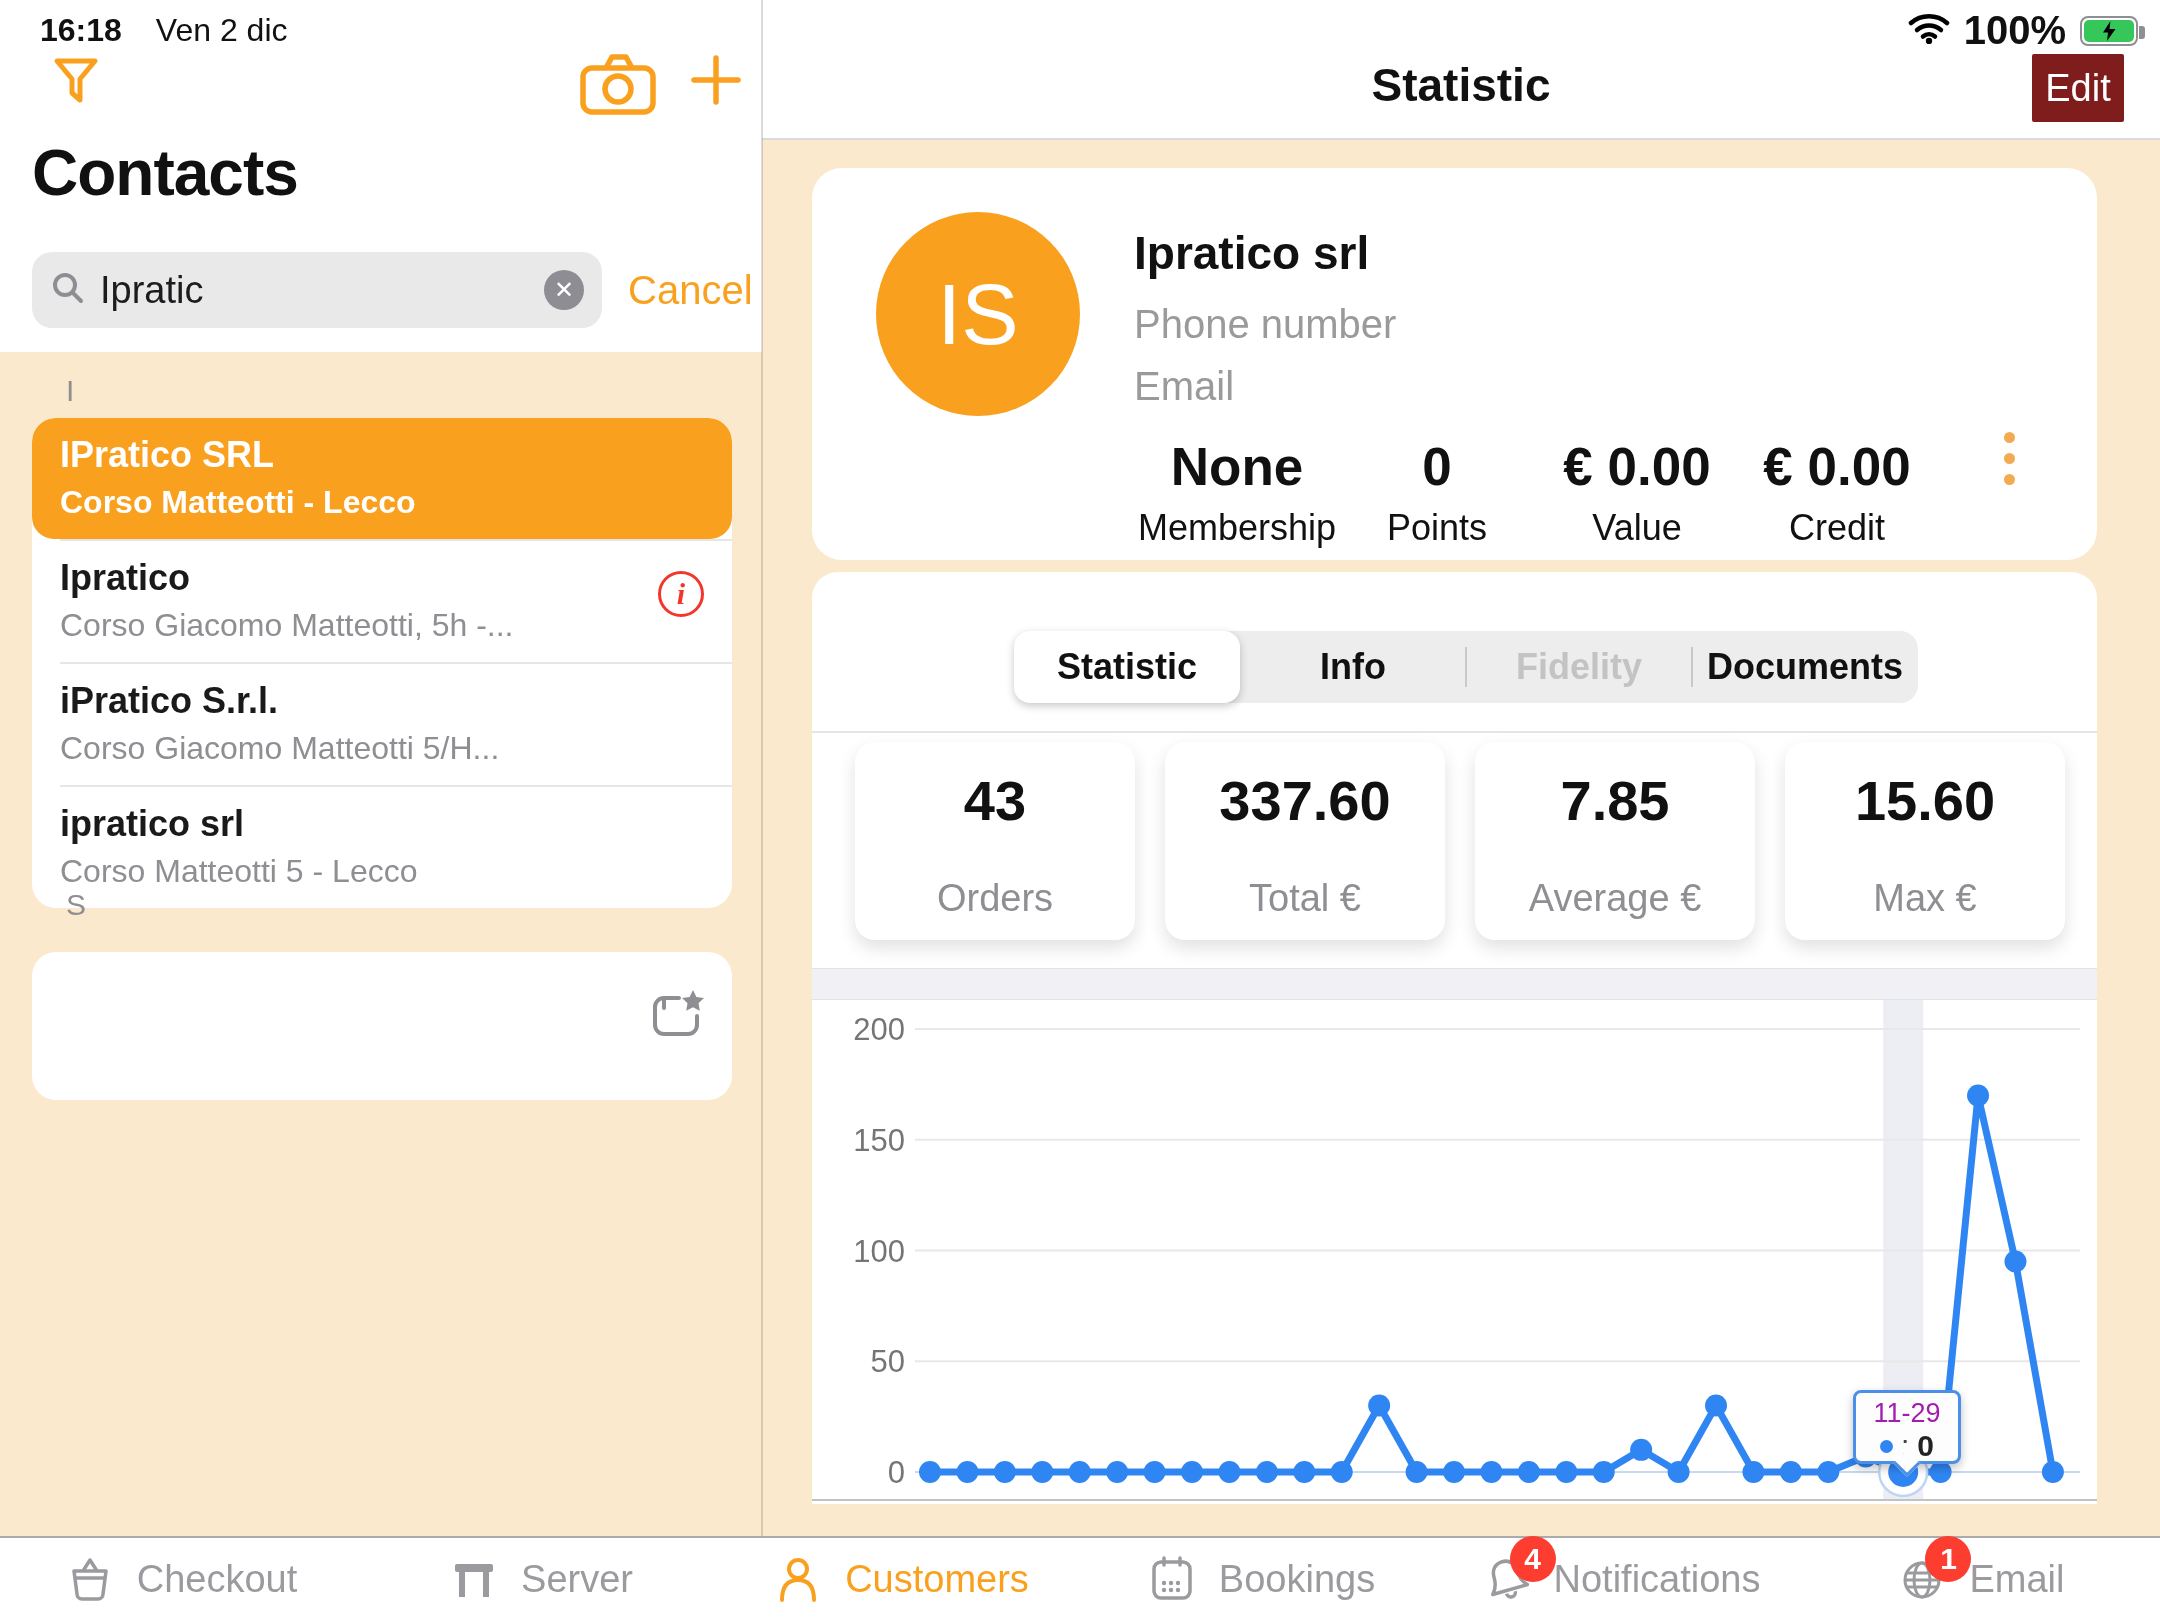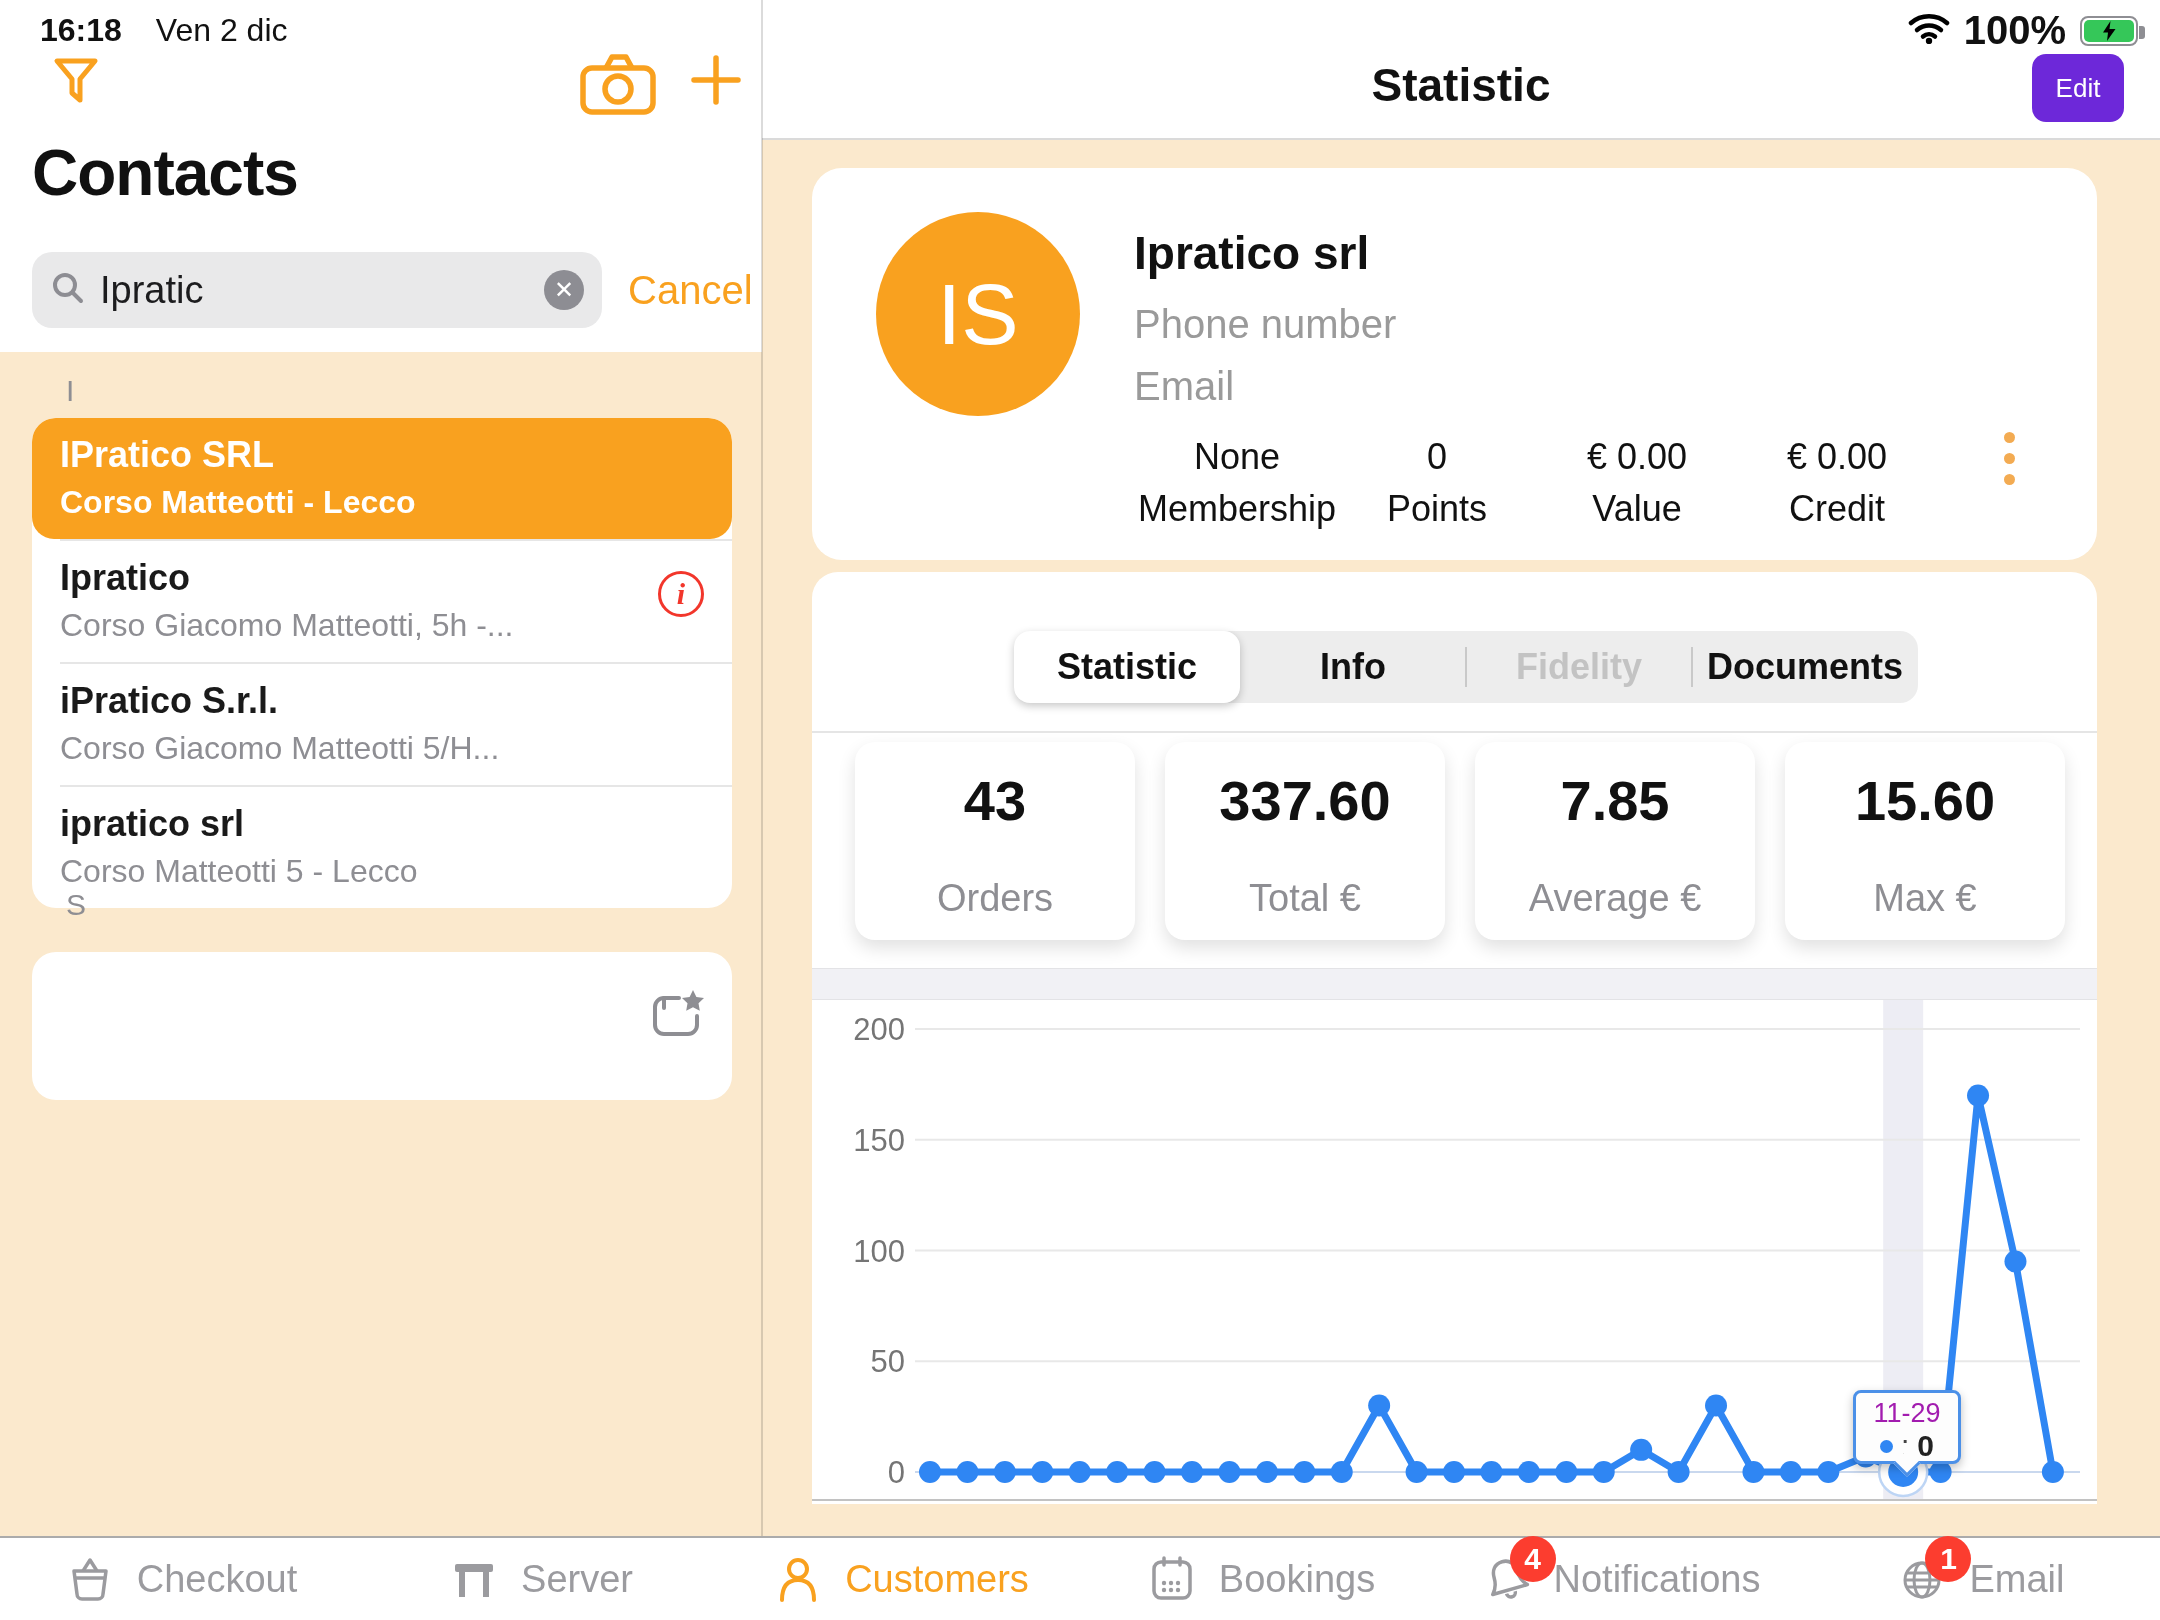--- a/index.html
+++ b/index.html
@@ -36,39 +36,39 @@
   .contact-row.selected .row-title { font-weight:700; }
   .hairline { border-top:2px solid #E6E6E6; margin-left:28px; }
   .info-icon { position:absolute; right:28px; top:30px; width:46px; height:46px; border:3.5px solid #F2362B;
     border-radius:50%; color:#F2362B; display:flex; align-items:center; justify-content:center;
     font-family:"Liberation Serif",serif; font-style:italic; font-weight:700; font-size:30px; }
   .cardstar-icon { position:absolute; right:26px; top:36px; }
   
   .right-header { position:absolute; left:762px; top:0; width:1398px; height:140px; background:#fff;
     border-bottom:2px solid #DADADA; }
   .right-title { position:absolute; left:0; top:58px; width:100%; text-align:center; font-size:46px; font-weight:700; }
-  .edit-btn { position:absolute; right:36px; top:54px; width:92px; height:68px; background:#6d28d9; color:#fff;
-    border-radius:14px; font-size:26px; display:flex; align-items:center; justify-content:center; }
+  .edit-btn { position:absolute; right:36px; top:54px; width:92px; height:68px; background:#7f1d1d; color:#fff;
+    border-radius:2px; font-size:38px; display:flex; align-items:center; justify-content:center; }
   .status-right { position:absolute; right:22px; top:8px; display:flex; align-items:center; gap:14px;
     font-size:40px; font-weight:600; }
   .battery { position:relative; width:58px; height:30px; border:2.5px solid #8E8E93; border-radius:8px; }
   .battery-fill { position:absolute; inset:2px; background:#35C759; border-radius:5px;
     display:flex; align-items:center; justify-content:center; }
   .battery-nub { position:absolute; right:-9px; top:8px; width:6px; height:13px; background:#8E8E93; border-radius:0 3px 3px 0; }
   .right-cream { position:absolute; left:762px; top:140px; width:1398px; height:1396px; background:#FBE9CD; }
   
   .profile-card { position:absolute; left:50px; top:28px; width:1285px; height:392px; background:#fff; border-radius:30px; }
   .avatar { position:absolute; left:64px; top:44px; width:204px; height:204px; border-radius:50%; background:#F9A11F;
     color:#fff; font-size:86px; font-weight:500; display:flex; align-items:center; justify-content:center; }
   .profile-name { position:absolute; left:322px; top:58px; font-size:46px; font-weight:700; }
   .profile-phone { position:absolute; left:322px; top:134px; font-size:40px; color:#9A9A9A; }
   .profile-email { position:absolute; left:322px; top:196px; font-size:40px; color:#9A9A9A; }
   .profile-stats { position:absolute; left:325px; top:268px; width:890px; display:flex; }
   .pstat { width:200px; text-align:center; }
-  .pstat-value { font-size:36px; font-weight:400; }
+  .pstat-value { font-size:53px; font-weight:700; }
   .pstat-label { font-size:36px; margin-top:10px; }
   .ellipsis-v { position:absolute; left:1192px; top:264px; display:flex; flex-direction:column; gap:10px; align-items:center; }
   .ellipsis-v span { width:11px; height:11px; border-radius:50%; background:#F3AB52; }
   
   .white-section { position:absolute; left:50px; top:432px; width:1285px; height:932px; background:#fff;
     border-radius:26px 26px 0 0; }
   .segmented { position:absolute; left:202px; top:59px; width:904px; height:72px; background:#EDEDED;
     border-radius:18px; display:flex; }
   .segment { width:226px; display:flex; align-items:center; justify-content:center; font-size:36px; font-weight:600;
     position:relative; z-index:2; }

